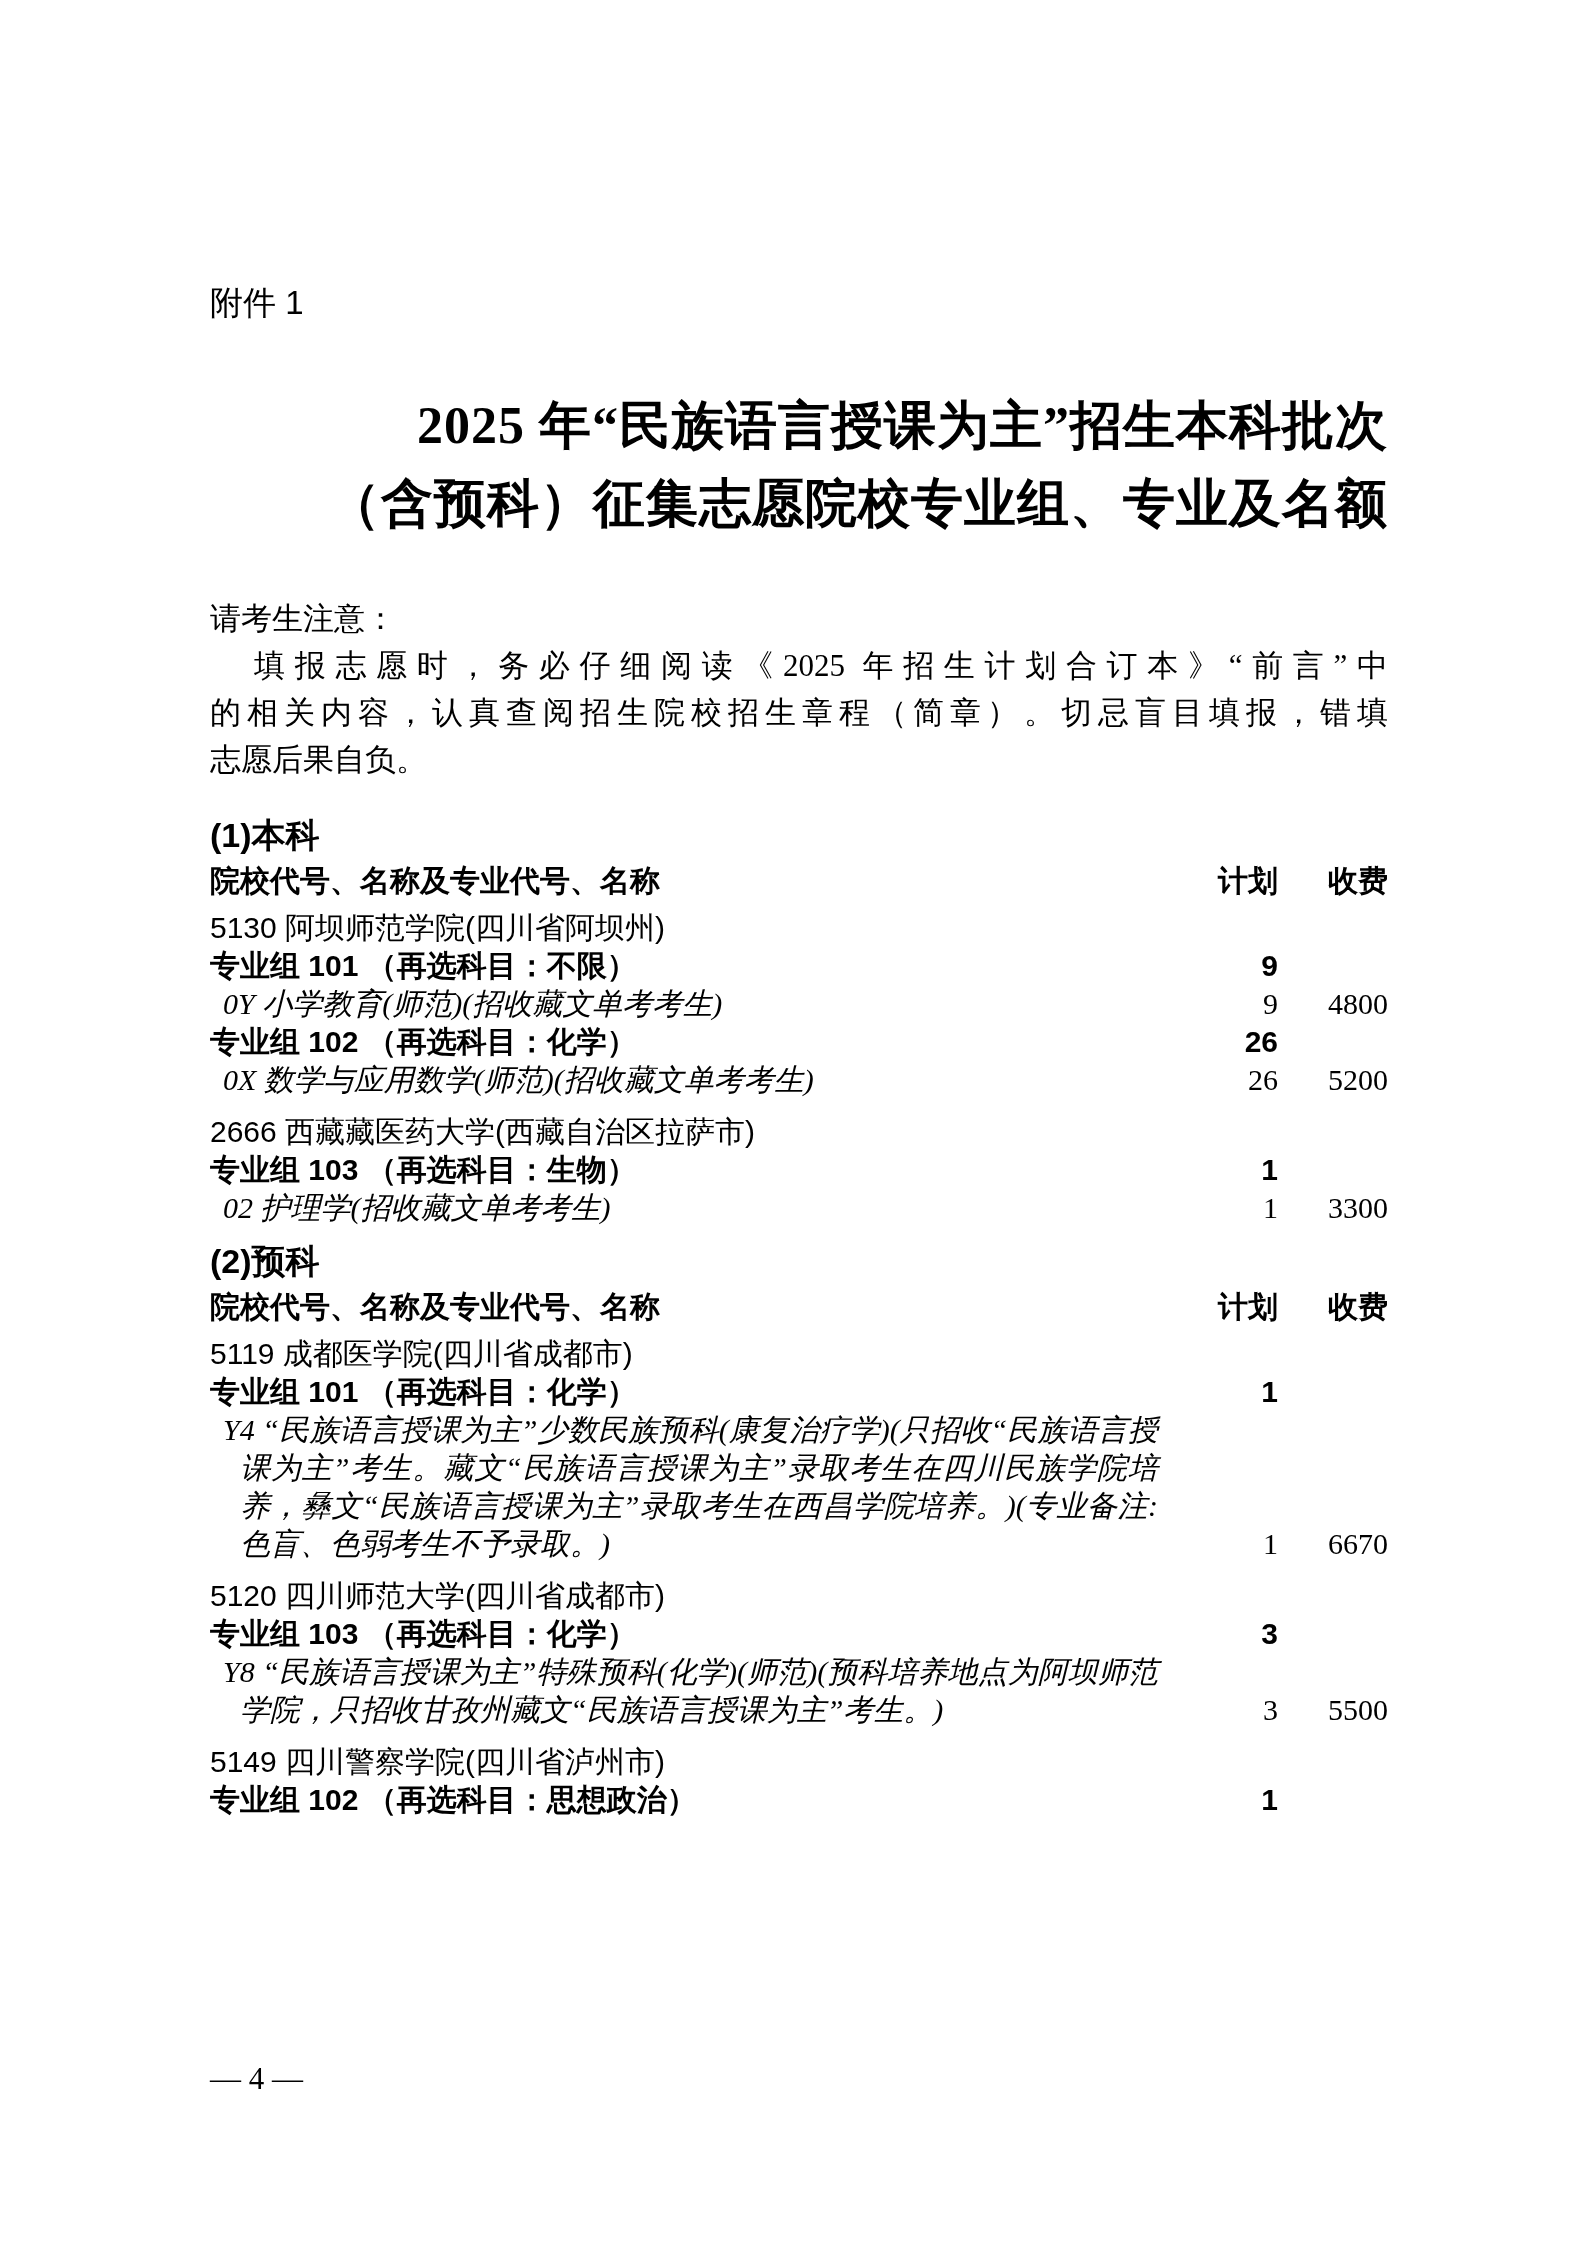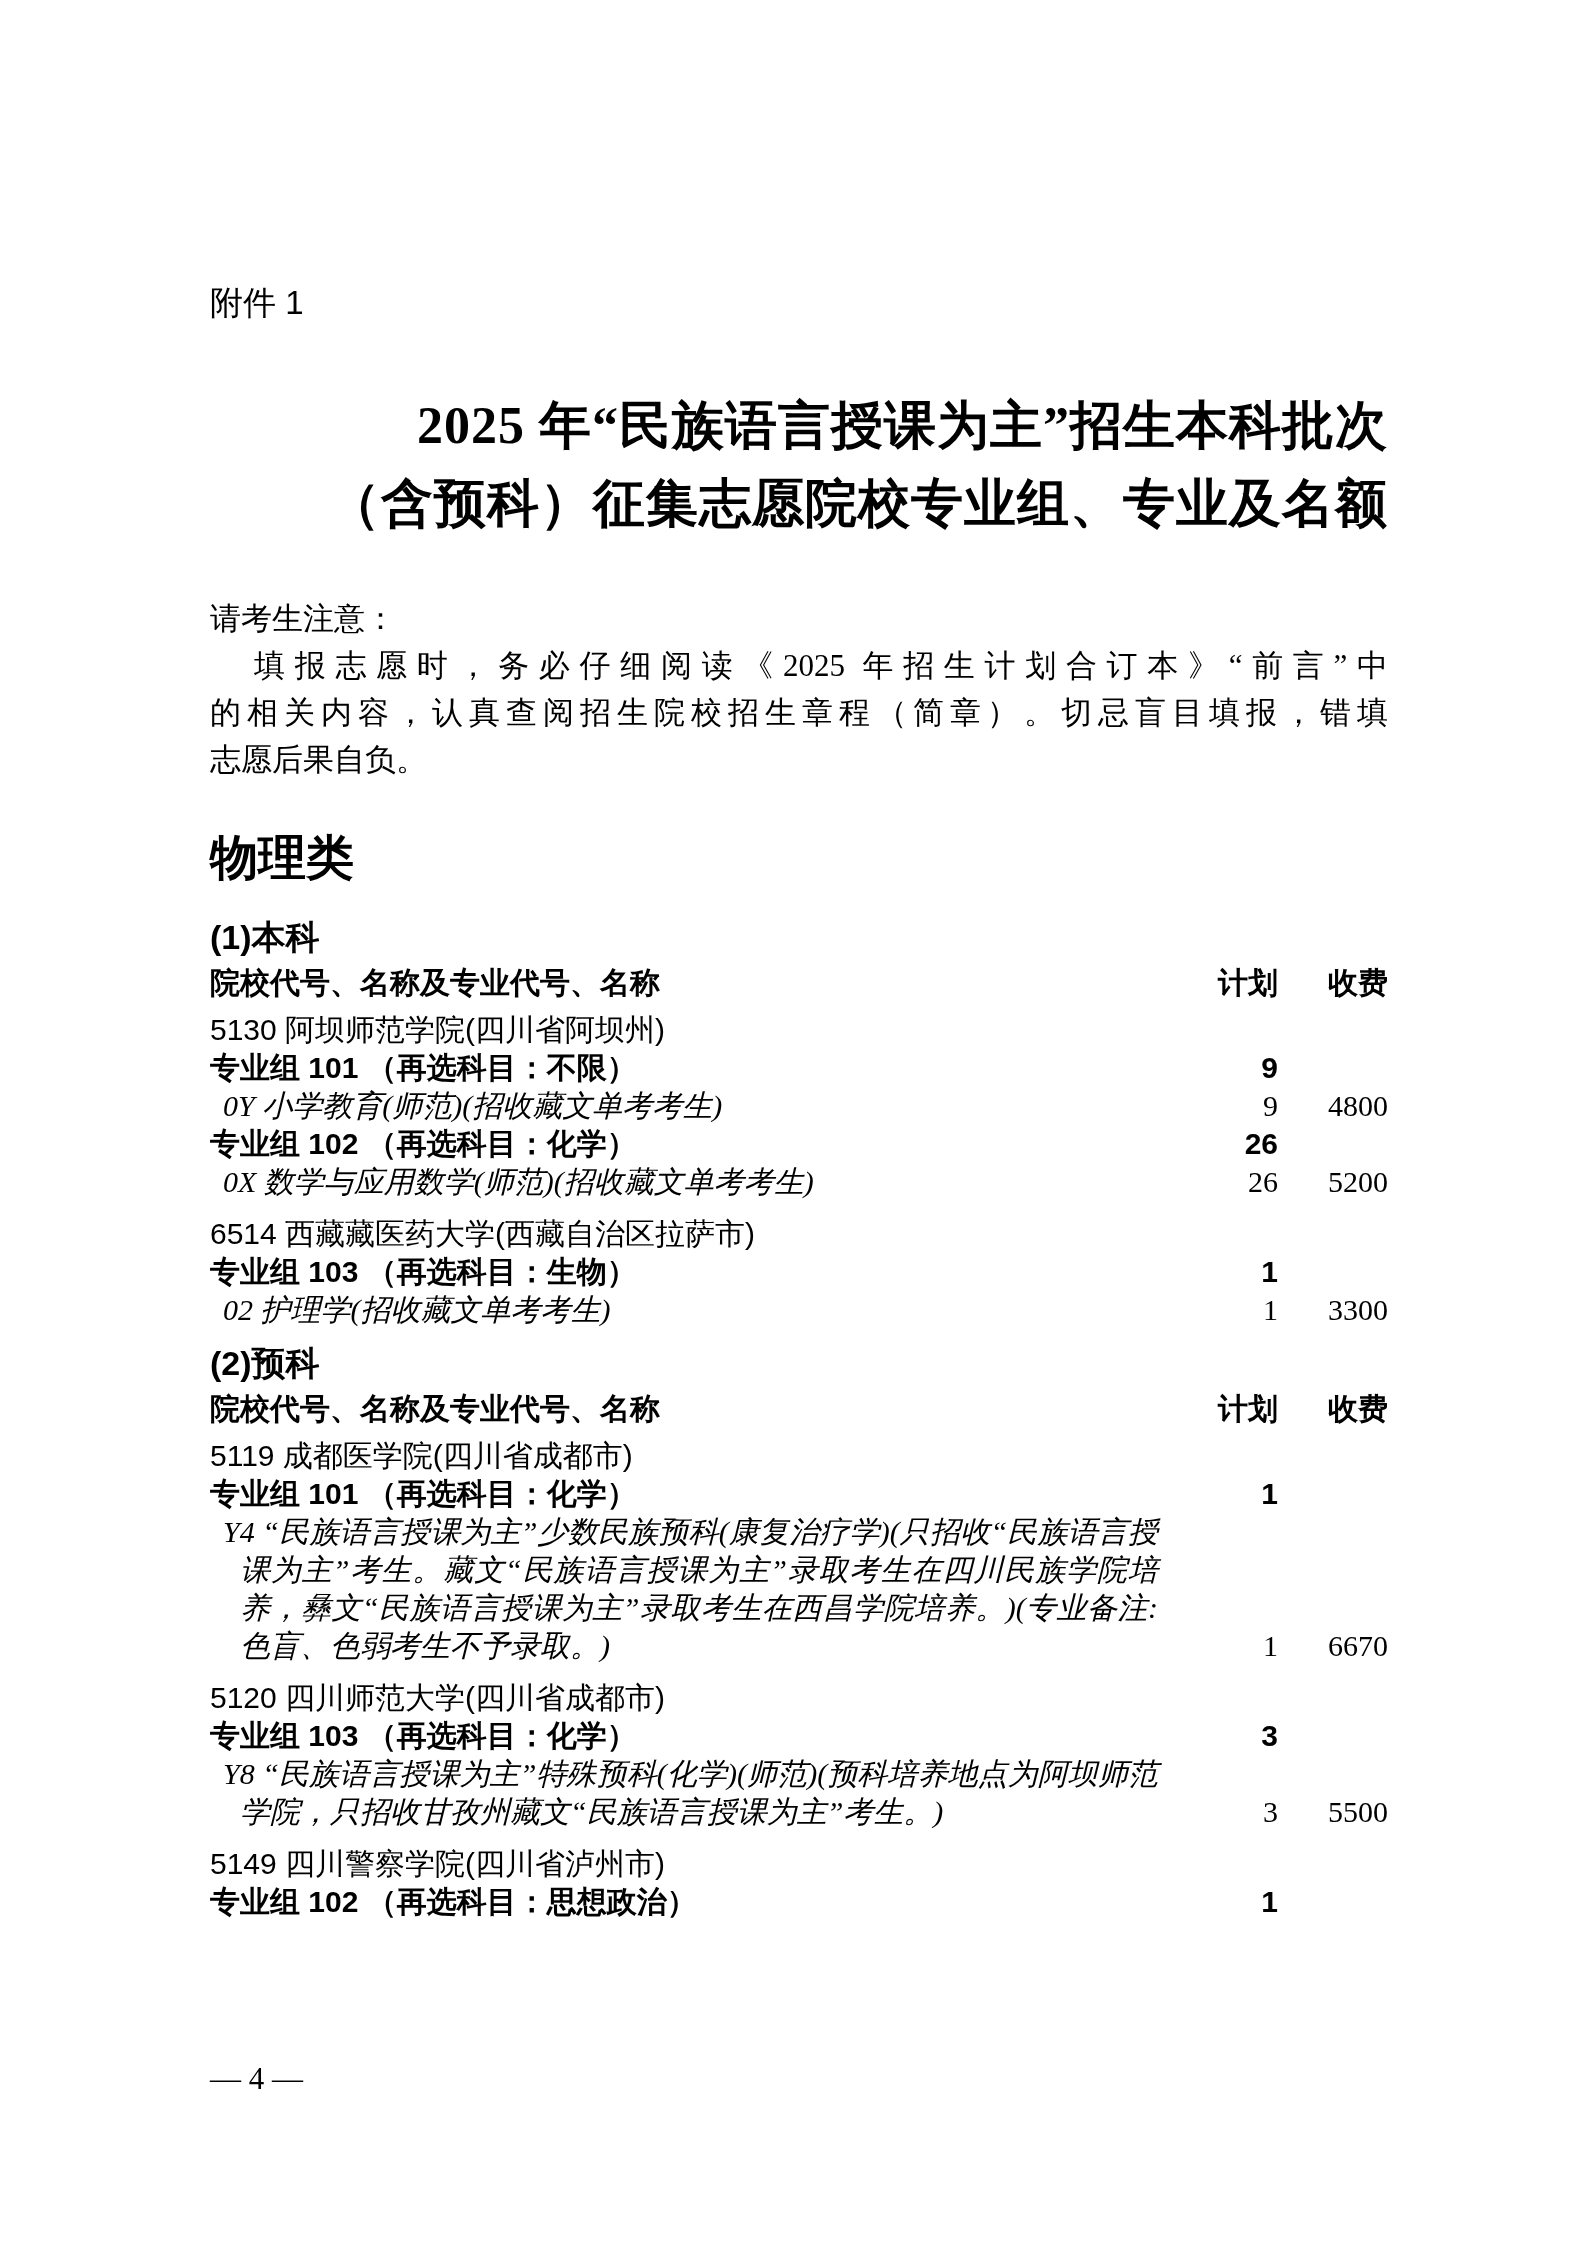--- a/index.html
+++ b/index.html
@@ -106,21 +106,20 @@
       <div>（含预科）征集志愿院校专业组、专业及名额</div>
     </div>
 
     <div class="notice">
       <div>请考生注意：</div>
       <div class="just indent">填报志愿时，务必仔细阅读《2025 年招生计划合订本》“前言”中</div>
       <div class="just">的相关内容，认真查阅招生院校招生章程（简章）。切忌盲目填报，错填</div>
       <div>志愿后果自负。</div>
     </div>
 
-    <div class="cat-heading">物理类</div>
 
     <div class="sub-label">(1)本科</div>
 
     <div class="row thead">
       <div class="rt">院校代号、名称及专业代号、名称</div>
       <div class="pl">计划</div>
       <div class="fe">收费</div>
     </div>
 
     <div class="row school gap-sm">
@@ -143,21 +142,21 @@
       <div class="pl">26</div>
       <div class="fe"></div>
     </div>
     <div class="row major">
       <div class="rt">0X 数学与应用数学(师范)(招收藏文单考考生)</div>
       <div class="pl">26</div>
       <div class="fe">5200</div>
     </div>
 
     <div class="row school gap-lg">
-      <div class="rt">6514 西藏藏医药大学(西藏自治区拉萨市)</div>
+      <div class="rt">2666 西藏藏医药大学(西藏自治区拉萨市)</div>
       <div class="pl"></div>
       <div class="fe"></div>
     </div>
     <div class="row group">
       <div class="rt">专业组 103 （再选科目：生物）</div>
       <div class="pl">1</div>
       <div class="fe"></div>
     </div>
     <div class="row major">
       <div class="rt">02 护理学(招收藏文单考考生)</div>

